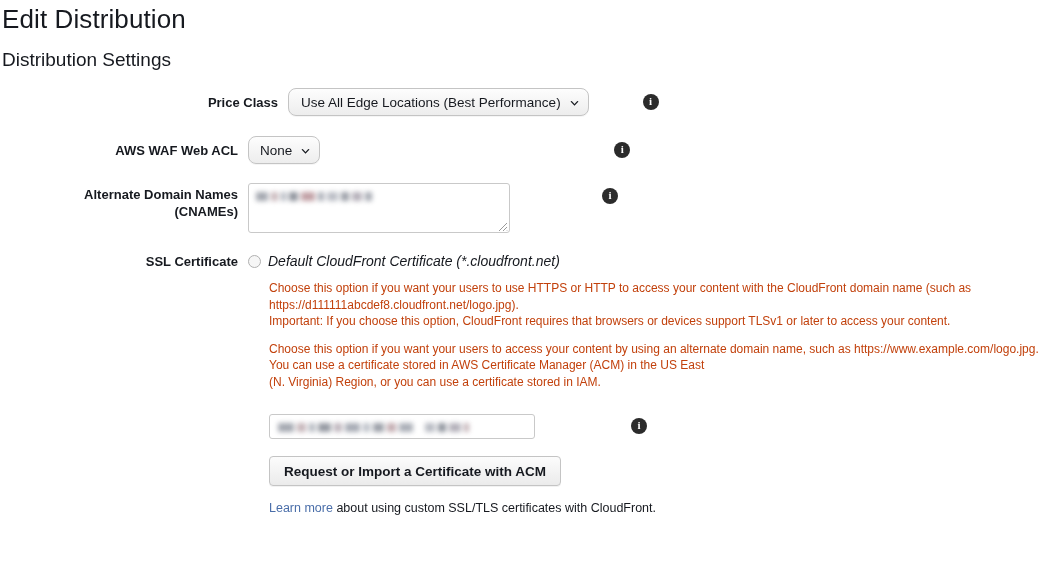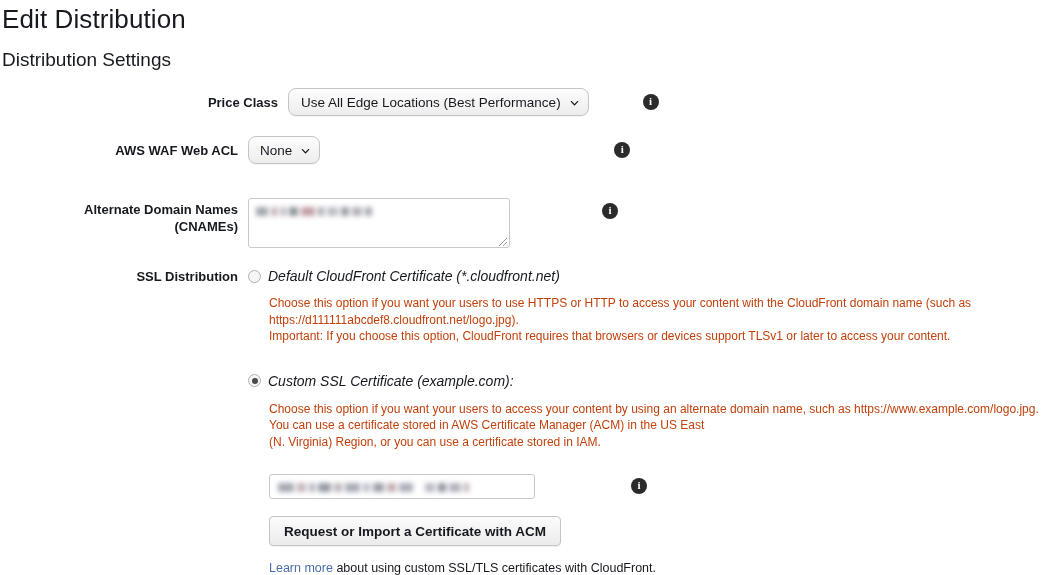--- a/index.html
+++ b/index.html
@@ -274,21 +274,21 @@
               <path d="M1.5 3.5 L5.5 7.8 L9.5 3.5 L8.3 3.0 L5.5 6.0 L2.7 3.0 Z" fill="#16191f"></path>
             </svg>
         </span>
       </div>
       <div class="info-icon" style="margin-left:294px; margin-top:6px;">
         <span>i</span>
       </div>
     </div>
   </div>
 
-  <div class="row" style="margin-top:34px;">
+  <div class="row" style="margin-top:19px;">
     <div class="row-label" style="padding-top:3px;">
       <div>Alternate Domain Names</div>
       <div>(CNAMEs)</div>
     </div>
     <div class="row-field">
       <div class="textarea">
         <span class="blur-text">
           <i style="width:12px;background:#8a8f99;"></i><i style="width:7px;background:#b9a3a8;"></i><i style="width:5px;background:#9aa0ab;"></i><i style="width:9px;background:#6f7480;"></i><i style="width:14px;background:#b0868c;"></i><i style="width:6px;background:#8f94a0;"></i><i style="width:11px;background:#a8acb6;"></i><i style="width:8px;background:#7d828d;"></i><i style="width:10px;background:#a09aa6;"></i><i style="width:7px;background:#8c919c;"></i>
         </span>
         <span class="resize-grip">
@@ -297,37 +297,33 @@
           </svg>
         </span>
       </div>
       <div class="info-icon" style="margin-left:92px; margin-top:5px;">
         <span>i</span>
       </div>
     </div>
   </div>
 
   <div class="row" style="margin-top:19px;">
-    <div class="row-label" style="padding-top:1px;">SSL Distribution</div>
+    <div class="row-label" style="padding-top:1px;">SSL Certificate</div>
     <div class="row-field" style="flex-direction:column;">
 
       <div class="radio-line">
         <span class="radio"></span>
         <span class="radio-label">Default CloudFront Certificate (*.cloudfront.net)</span>
       </div>
       <div class="help" style="margin-top:10px; margin-left:21px;">
         <div>Choose this option if you want your users to use HTTPS or HTTP to access your content with the CloudFront domain name (such as</div>
         <div>https://d111111abcdef8.cloudfront.net/logo.jpg).</div>
         <div>Important: If you choose this option, CloudFront requires that browsers or devices support TLSv1 or later to access your content.</div>
       </div>
 
-      <div class="radio-line" style="margin-top:27px;">
-        <span class="radio checked"></span>
-        <span class="radio-label">Custom SSL Certificate (example.com):</span>
-      </div>
       <div class="help" style="margin-top:11px; margin-left:21px;">
         <div>Choose this option if you want your users to access your content by using an alternate domain name, such as https://www.example.com/logo.jpg.</div>
         <div>You can use a certificate stored in AWS Certificate Manager (ACM) in the US East</div>
         <div>(N. Virginia) Region, or you can use a certificate stored in IAM.</div>
       </div>
 
       <div style="display:flex; align-items:flex-start; margin-top:24px; margin-left:21px;">
         <div class="cert-input">
           <span class="blur-text">
             <i style="width:16px;background:#8b909b;"></i><i style="width:9px;background:#b5a0a6;"></i><i style="width:6px;background:#9aa0aa;"></i><i style="width:13px;background:#787d88;"></i><i style="width:8px;background:#ab9fa9;"></i><i style="width:15px;background:#8f94a0;"></i><i style="width:7px;background:#a9aeb8;"></i><i style="width:11px;background:#7f848f;"></i><i style="width:9px;background:#b2959b;"></i><i style="width:14px;background:#9398a3;"></i><i style="width:6px;background:#8187922;"></i><i style="width:10px;background:#a4a8b2;"></i><i style="width:8px;background:#6e7480;"></i><i style="width:12px;background:#9e9aa6;"></i><i style="width:5px;background:#b09aa0;"></i>

